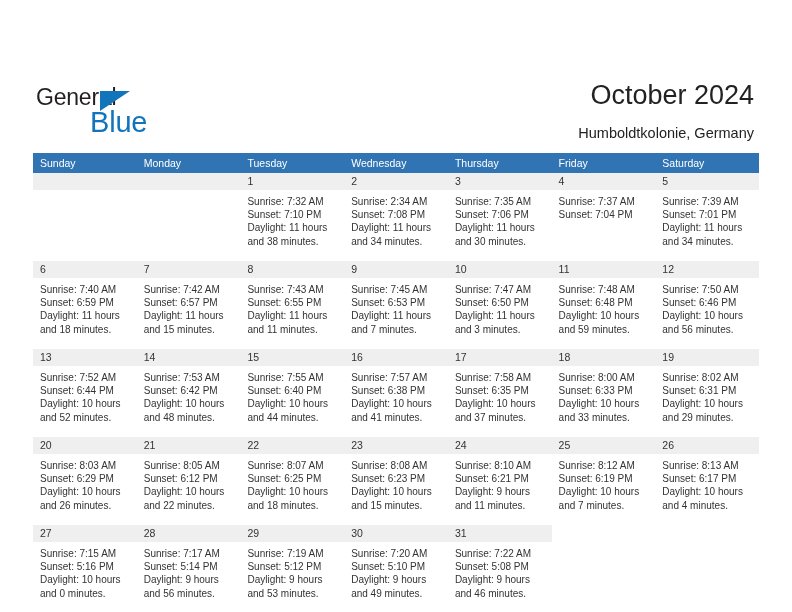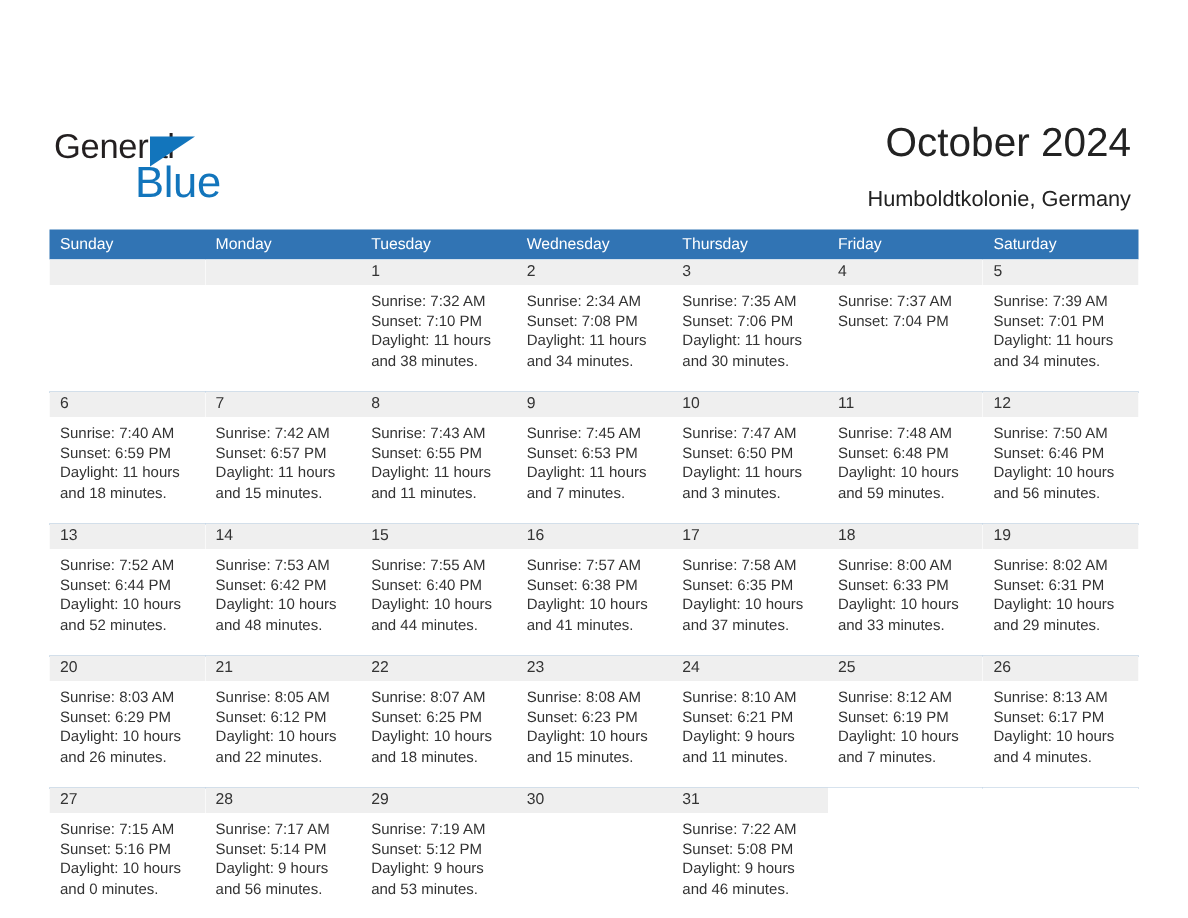--- a/index.html
+++ b/index.html
@@ -487,20 +487,25 @@
               <div class="detail">
                 <div>Sunrise: 7:19 AM</div>
                 <div>Sunset: 5:12 PM</div>
                 <div class="daylight">Daylight: 9 hours and 53 minutes.</div>
               </div>
             </div>
             <div class="cell">
               <div class="datebar">
                 <span class="daynum">30</span>
               </div>
+              <div class="detail">
+                <div>Sunrise: 7:20 AM</div>
+                <div>Sunset: 5:10 PM</div>
+                <div class="daylight">Daylight: 9 hours and 49 minutes.</div>
+              </div>
             </div>
             <div class="cell">
               <div class="datebar">
                 <span class="daynum">31</span>
               </div>
               <div class="detail">
                 <div>Sunrise: 7:22 AM</div>
                 <div>Sunset: 5:08 PM</div>
                 <div class="daylight">Daylight: 9 hours and 46 minutes.</div>
               </div>

